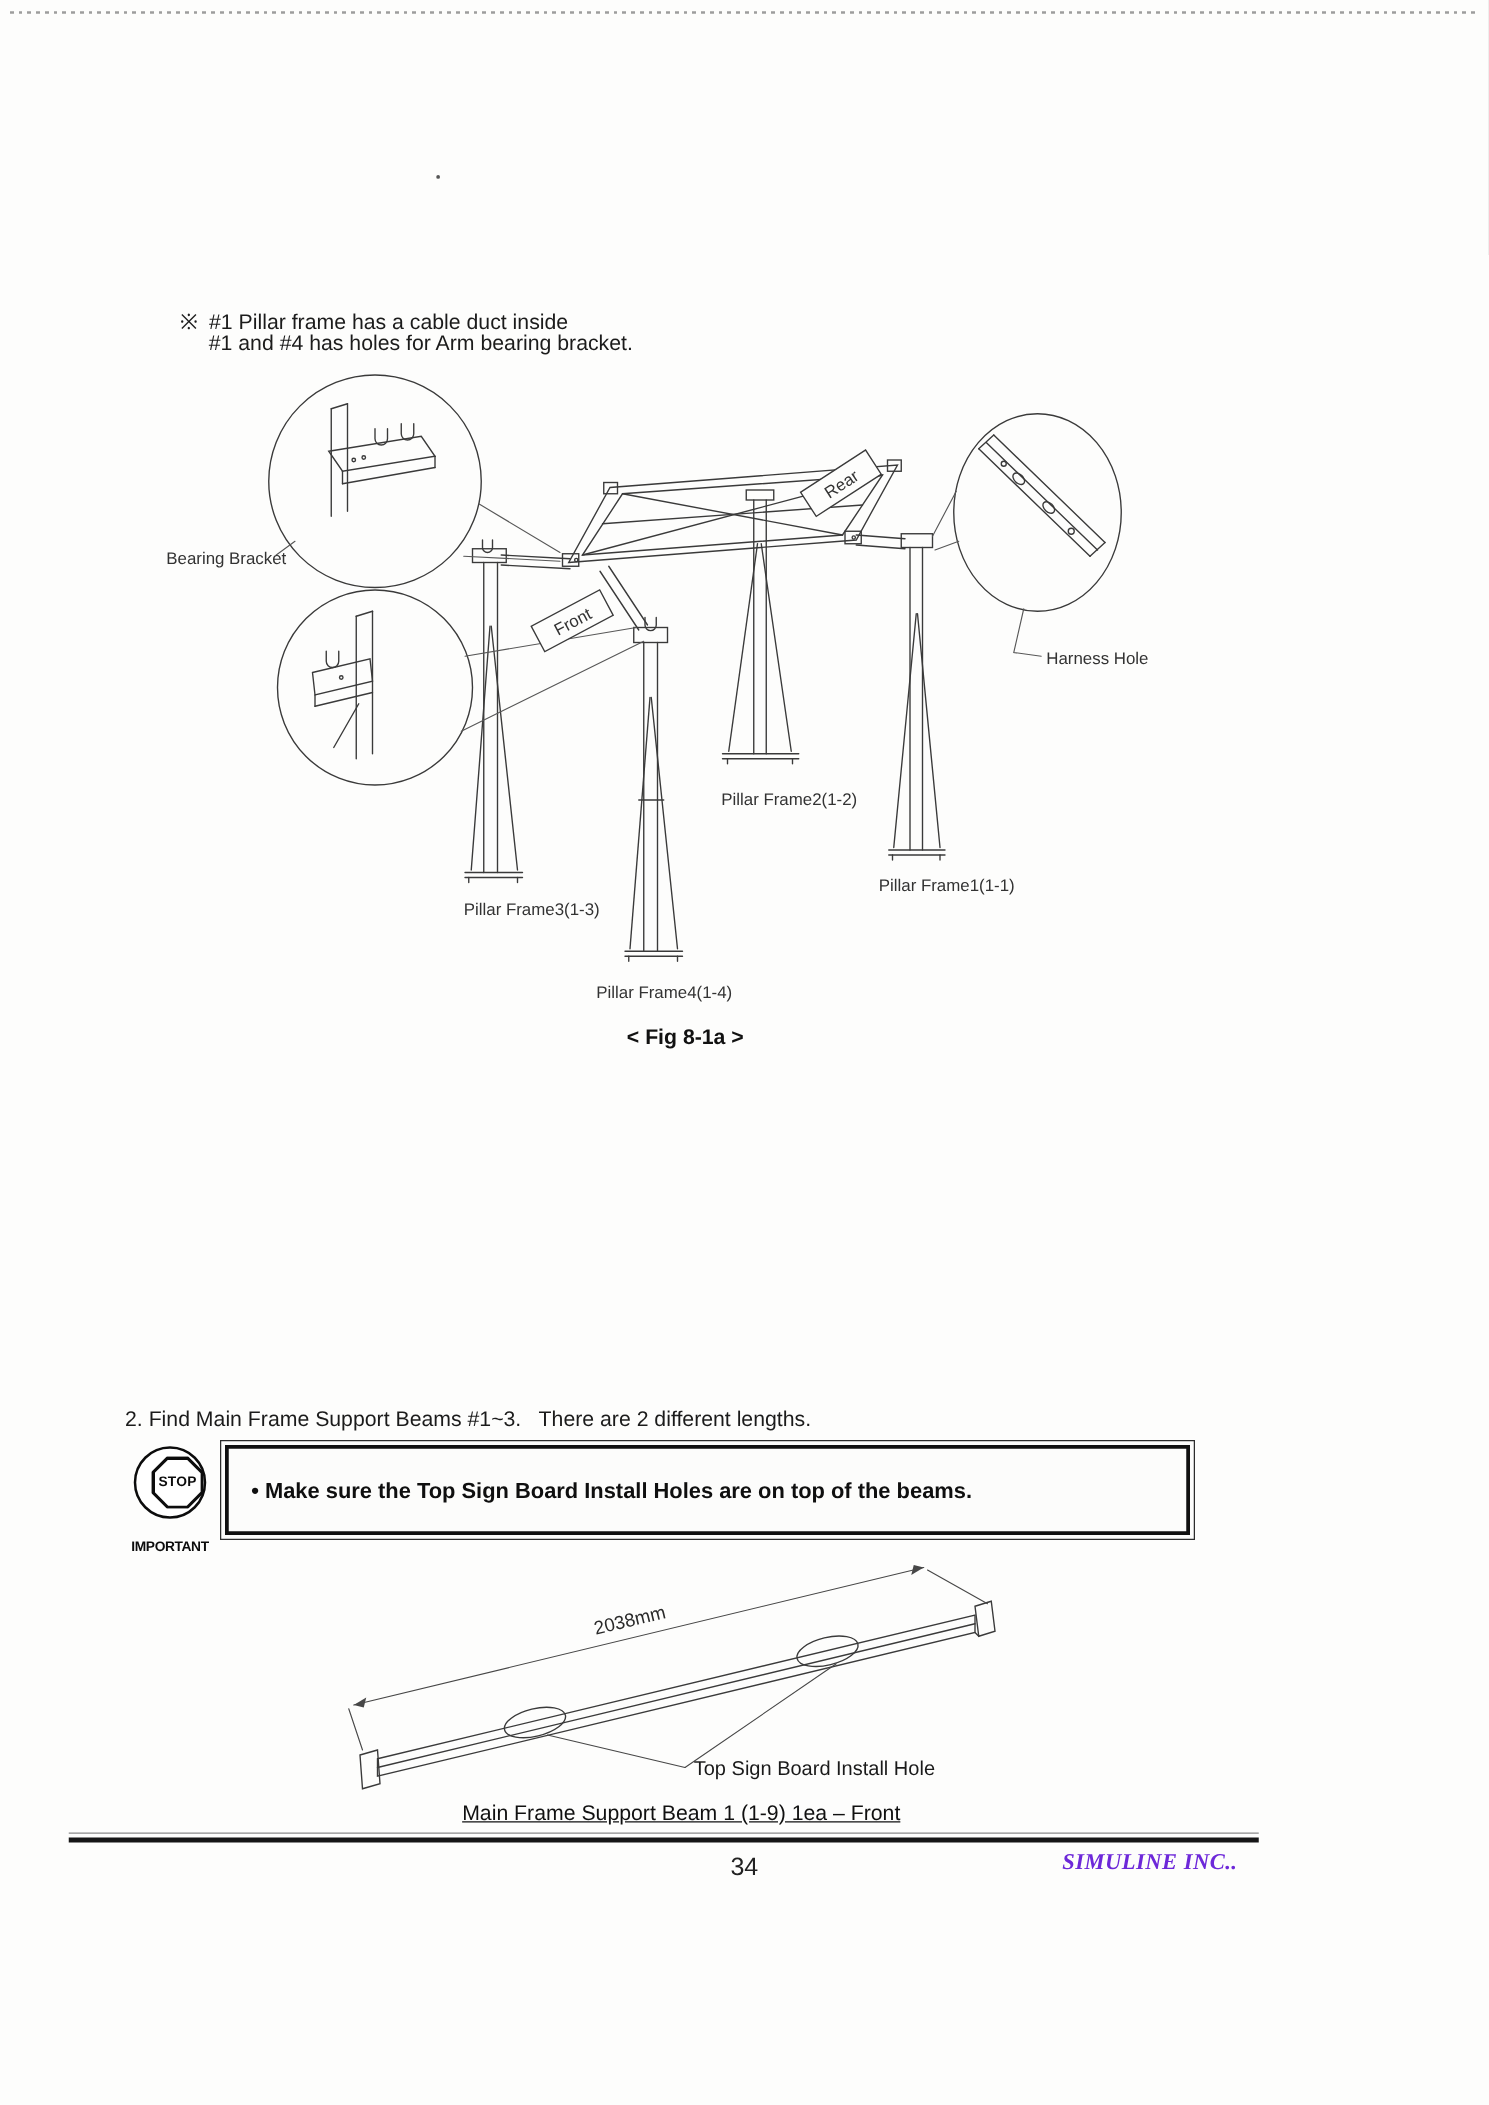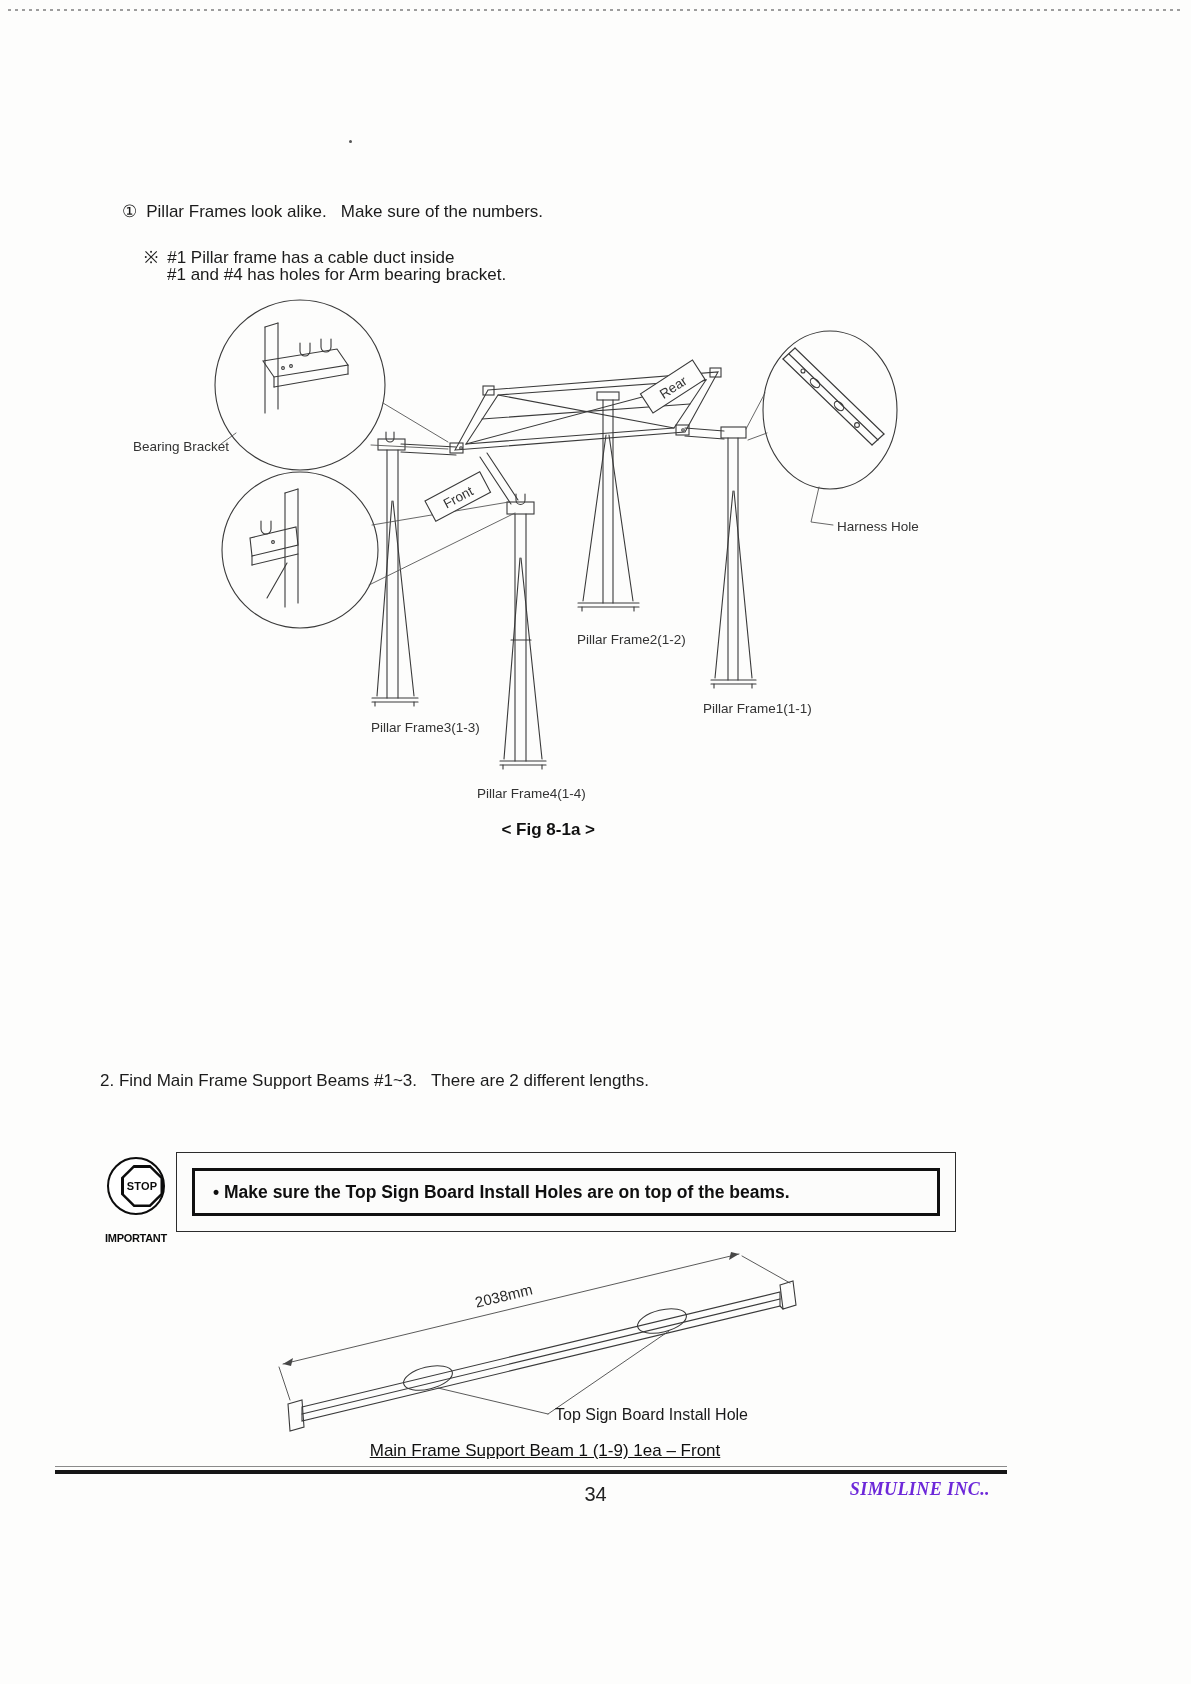--- a/index.html
+++ b/index.html
@@ -48,21 +48,21 @@
   .oct-inner{
     display:flex;width:37px;height:37px;align-items:center;justify-content:center;
     background:#fff;font-weight:bold;font-size:11px;letter-spacing:0.2px;color:#0c0c0c;
     clip-path:polygon(30% 0,70% 0,100% 30%,100% 70%,70% 100%,30% 100%,0 70%,0 30%);
   }
   .important-text{margin-top:17px;font-size:11px;font-weight:bold;letter-spacing:-0.3px;color:#0c0c0c;}
 
   
   .warn-box{
     position:absolute;left:176px;top:1152px;width:780px;height:80px;
-    border:1.5px solid #2c2c2c;background:#fcfcfb;box-sizing:border-box;padding:15px;
+    border:1.5px solid #2c2c2c;background:#fcfcfb;box-sizing:border-box;padding:3px;
   }
   .warn-inner{
     width:100%;height:100%;box-sizing:border-box;border:3.5px solid #101010;
     display:flex;align-items:center;padding-left:18px;
   }
   .warn-text{font-size:17.5px;font-weight:bold;color:#0f0f0f;}
 
   .beam-caption{
     position:absolute;left:285px;top:1441px;width:520px;text-align:center;
     font-size:17px;color:#101010;text-decoration:underline;
@@ -79,23 +79,20 @@
   }
 </style>
 </head>
 <body>
 
 <div class="page">
 
   <div class="top-dashed"></div>
   <div class="speck" style="left:349px;top:140px;"></div>
 
-  <div class="abs t17" style="left:122px;top:201px;">
-    <span class="marker">①</span><span class="pre">Pillar Frames look alike.   Make sure of the numbers.</span>
-  </div>
   <div class="abs t17" style="left:144px;top:247px;">
     <span class="marker">※</span><span class="pre">#1 Pillar frame has a cable duct inside</span>
   </div>
   <div class="abs t17" style="left:167px;top:264px;">
     <span class="pre">#1 and #4 has holes for Arm bearing bracket.</span>
   </div>
 
   <svg class="fig1" width="820" height="560" viewBox="0 0 820 560">
     <g fill="none" stroke="#3a3a3a" stroke-width="1.1" stroke-linecap="round">
 
@@ -239,21 +236,21 @@
     <text x="18" y="156">Bearing Bracket</text>
     <text x="722" y="236">Harness Hole</text>
     <text x="462" y="349">Pillar Frame2(1-2)</text>
     <text x="588" y="418">Pillar Frame1(1-1)</text>
     <text x="256" y="437">Pillar Frame3(1-3)</text>
     <text x="362" y="503">Pillar Frame4(1-4)</text>
   </svg>
 
   <div class="fig-caption">&lt; Fig 8-1a &gt;</div>
 
-  <div class="abs t17 pre" style="left:100px;top:1070px;">2. Find Main Frame Support Beams #1~3.   There are 2 different lengths.</div>
+  <div class="abs t17 pre" style="left:100px;top:1125px;">2. Find Main Frame Support Beams #1~3.   There are 2 different lengths.</div>
 
   <div class="stop-badge">
     <div class="stop-circle">
       <span class="oct-outer">
         <span class="oct-inner">STOP</span>
       </span>
     </div>
     <div class="important-text">IMPORTANT</div>
   </div>
 

